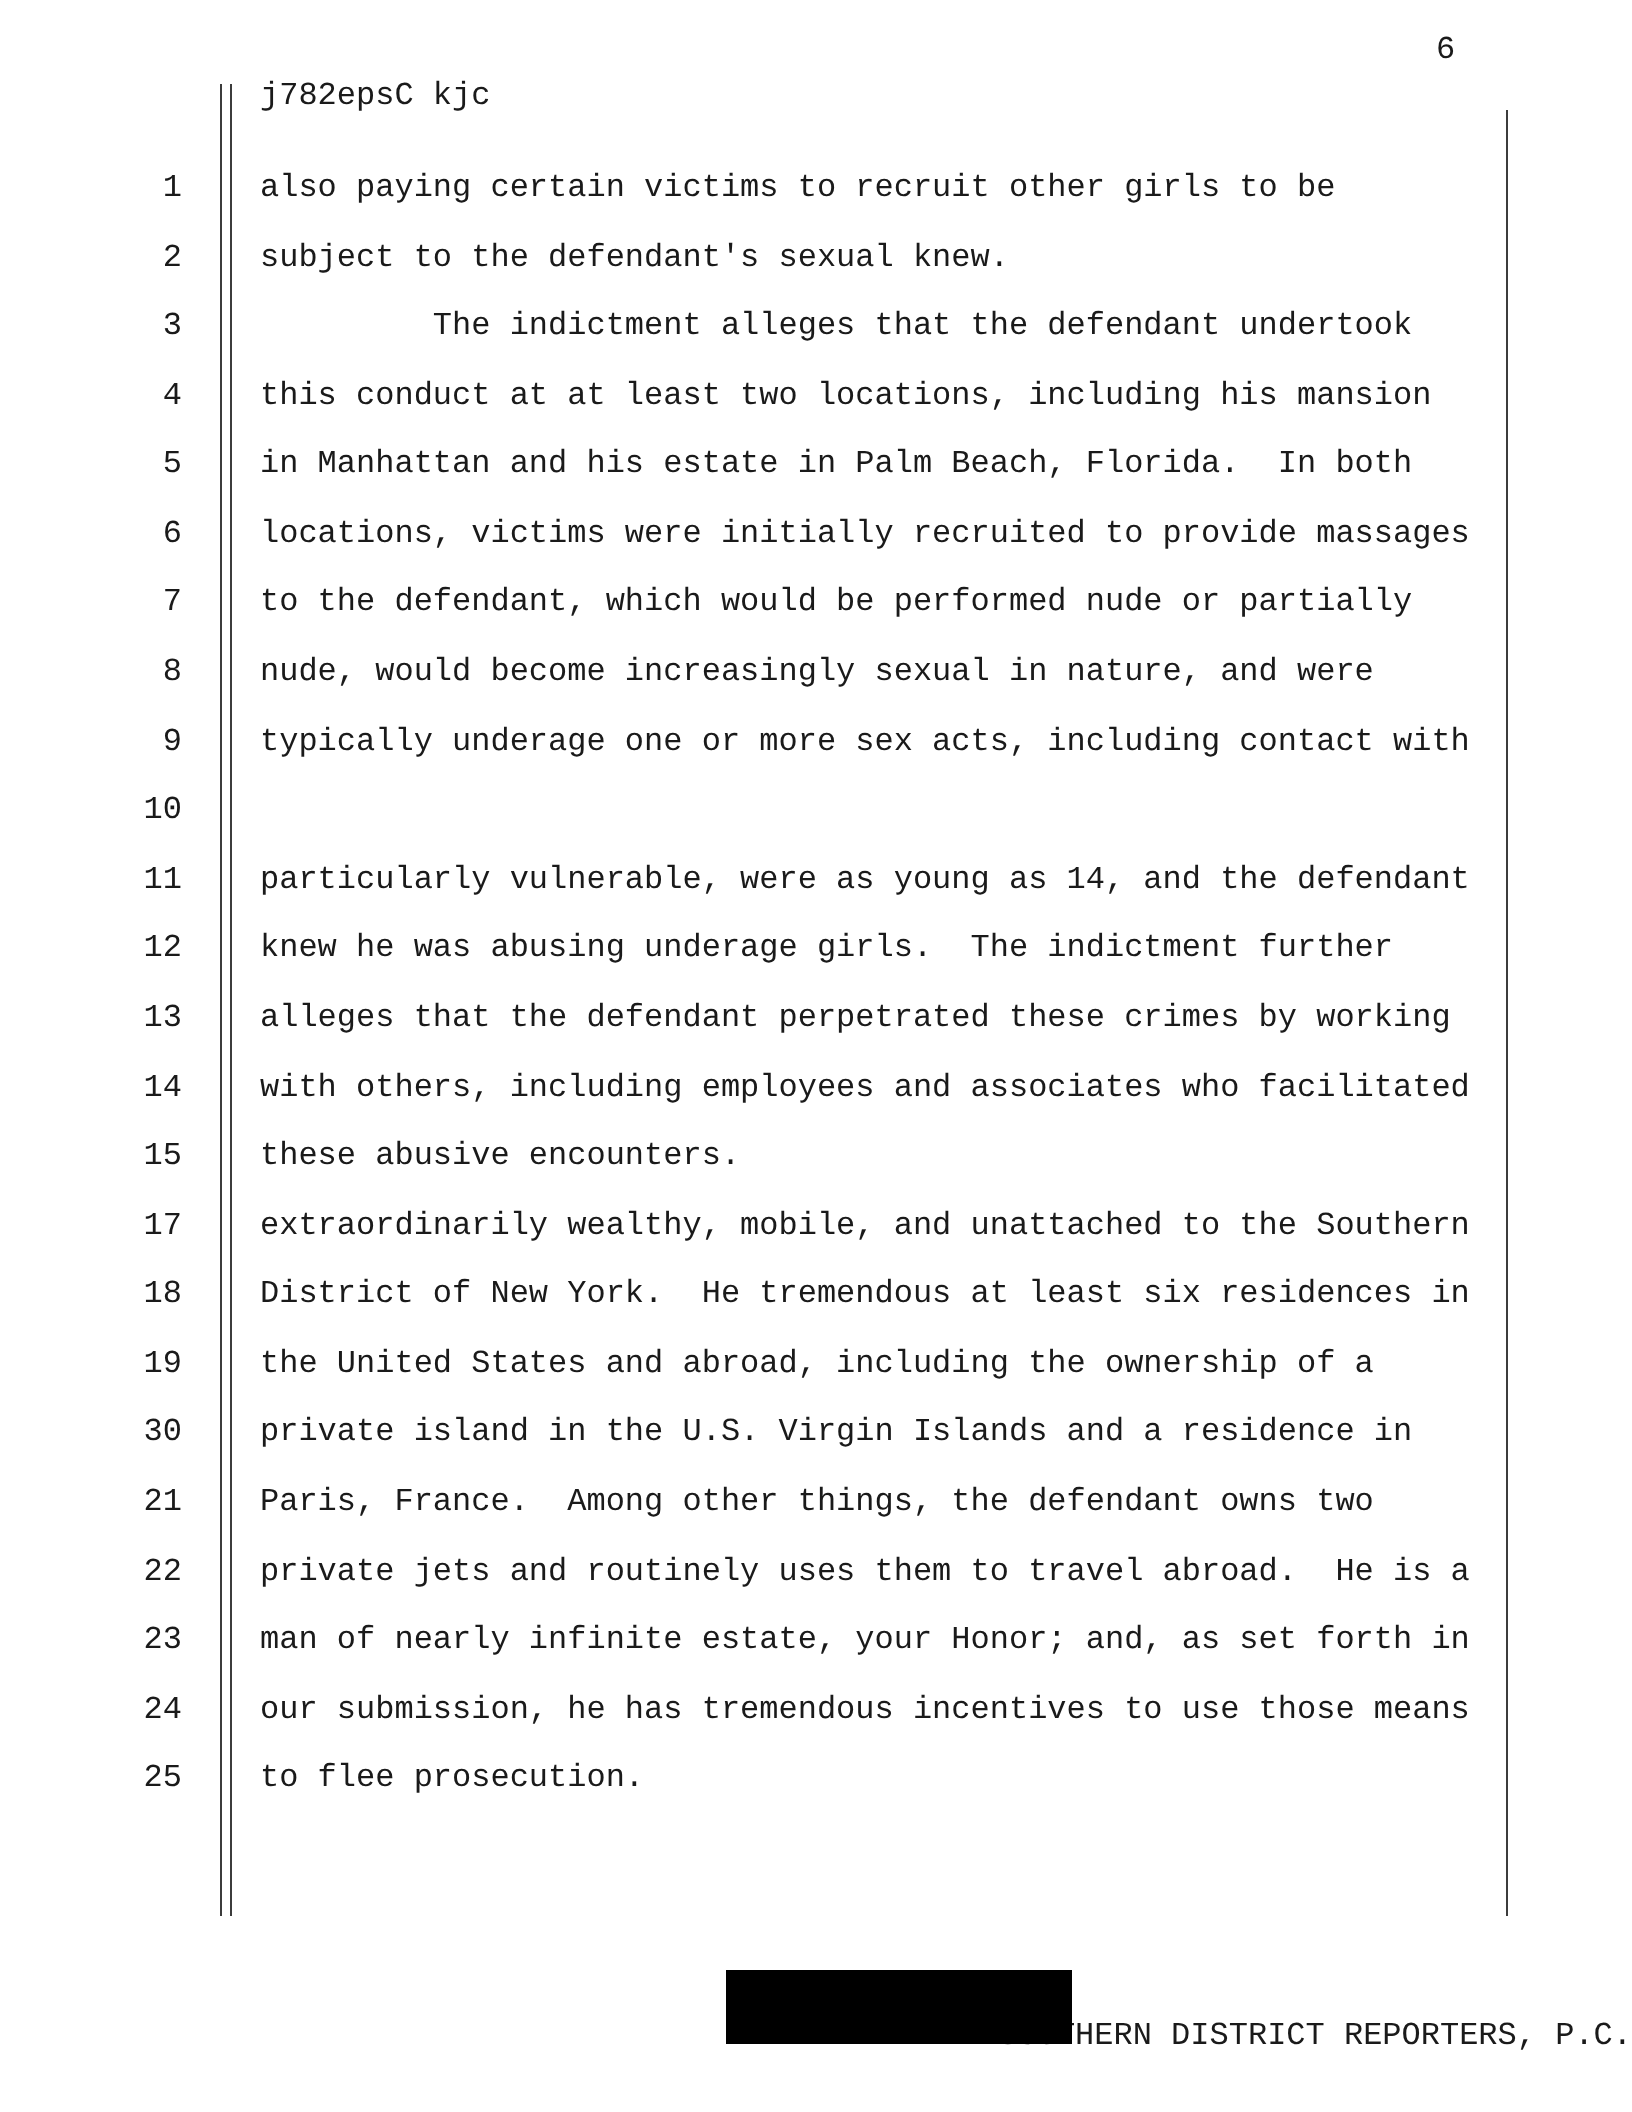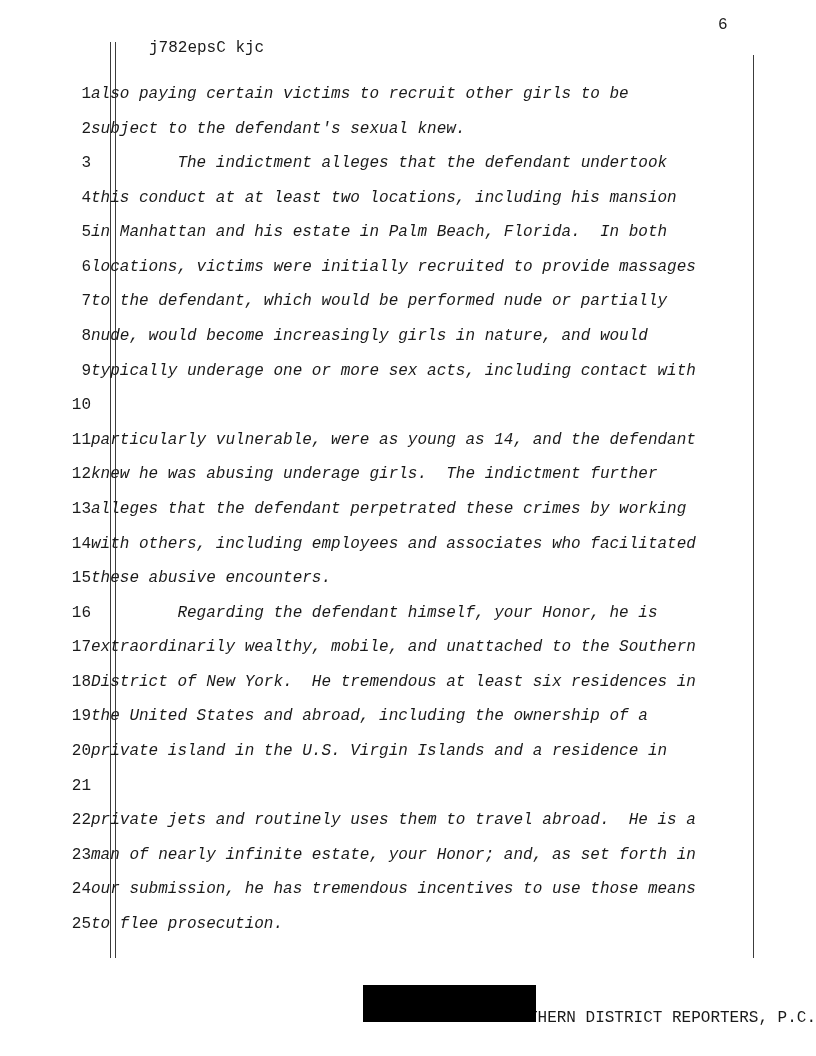--- a/index.html
+++ b/index.html
@@ -23,21 +23,20 @@
     font-size: 16px;
     line-height: 18px;
   }
   .header-id {
     position: absolute;
     top: 39px;
     left: 130px;
     font-size: 16px;
     line-height: 18px;
     white-space: pre;
-    margin-left: 19px;
   }
   .rule {
     position: absolute;
     width: 1px;
     background: #3c3c3c;
   }
   .rule-left-outer { left: 110px; top: 42px; height: 916px; }
   .rule-left-inner { left: 115px; top: 42px; height: 916px; }
   .rule-right      { left: 753px; top: 55px; height: 903px; }
   .lines {
@@ -51,22 +50,22 @@
     height: 34.58px;
     line-height: 34.58px;
     font-size: 16px;
   }
   .line-num {
     width: 91px;
     text-align: right;
     flex: 0 0 91px;
   }
   .line-text {
+    margin-left: 39px;
     white-space: pre;
-    font-style: italic;
   }
   .footer {
     position: absolute;
     top: 1009px;
     left: 50px;
     right: 0;
     text-align: right;
     font-size: 16px;
     line-height: 18px;
     white-space: pre;
@@ -124,21 +123,21 @@
     <span class="line-text">locations, victims were initially recruited to provide massages</span>
   </div>
 
   <div class="line-row">
     <span class="line-num">7</span>
     <span class="line-text">to the defendant, which would be performed nude or partially</span>
   </div>
 
   <div class="line-row">
     <span class="line-num">8</span>
-    <span class="line-text">nude, would become increasingly girls in nature, and would</span>
+    <span class="line-text">nude, would become increasingly sexual in nature, and were</span>
   </div>
 
   <div class="line-row">
     <span class="line-num">9</span>
     <span class="line-text">typically underage one or more sex acts, including contact with</span>
   </div>
 
   <div class="line-row">
     <span class="line-num">10</span>
   </div>
@@ -161,47 +160,44 @@
   <div class="line-row">
     <span class="line-num">14</span>
     <span class="line-text">with others, including employees and associates who facilitated</span>
   </div>
 
   <div class="line-row">
     <span class="line-num">15</span>
     <span class="line-text">these abusive encounters.</span>
   </div>
 
-  <div class="line-row">
-    <span class="line-num">16</span>
-    <span class="line-text">         Regarding the defendant himself, your Honor, he is</span>
-  </div>
 
   <div class="line-row">
     <span class="line-num">17</span>
     <span class="line-text">extraordinarily wealthy, mobile, and unattached to the Southern</span>
   </div>
 
   <div class="line-row">
     <span class="line-num">18</span>
     <span class="line-text">District of New York.  He tremendous at least six residences in</span>
   </div>
 
   <div class="line-row">
     <span class="line-num">19</span>
     <span class="line-text">the United States and abroad, including the ownership of a</span>
   </div>
 
   <div class="line-row">
-    <span class="line-num">20</span>
+    <span class="line-num">30</span>
     <span class="line-text">private island in the U.S. Virgin Islands and a residence in</span>
   </div>
 
   <div class="line-row">
     <span class="line-num">21</span>
+    <span class="line-text">Paris, France.  Among other things, the defendant owns two</span>
   </div>
 
   <div class="line-row">
     <span class="line-num">22</span>
     <span class="line-text">private jets and routinely uses them to travel abroad.  He is a</span>
   </div>
 
   <div class="line-row">
     <span class="line-num">23</span>
     <span class="line-text">man of nearly infinite estate, your Honor; and, as set forth in</span>

